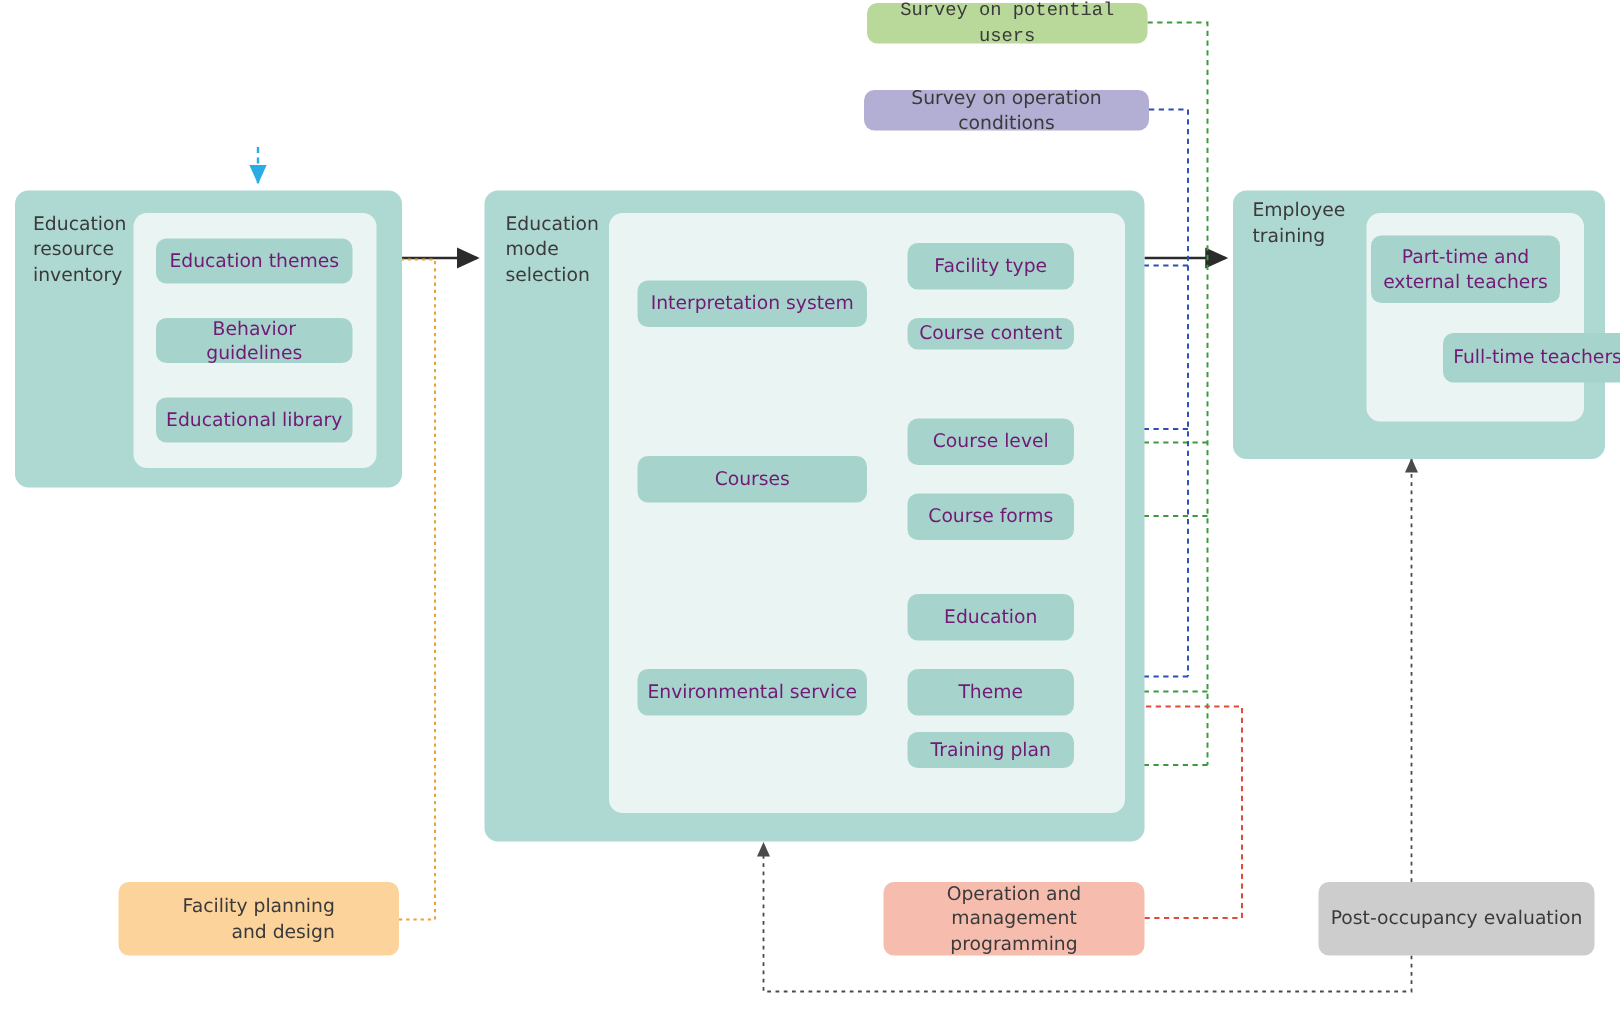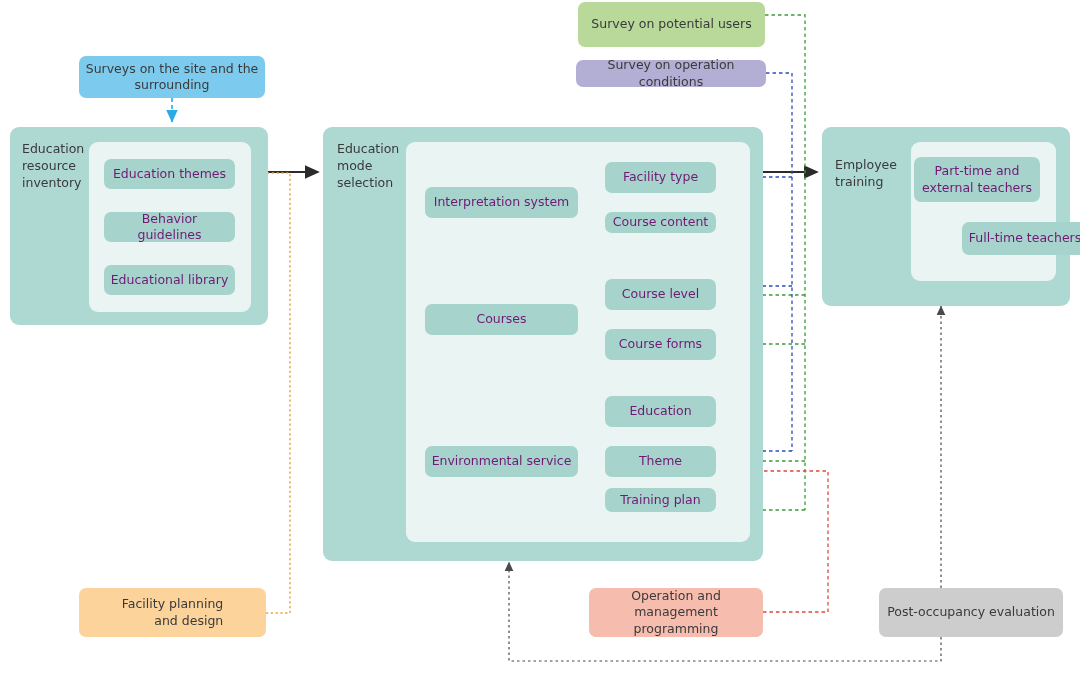--- a/index.html
+++ b/index.html
@@ -122,32 +122,30 @@
   <div class="node teal" style="left:425px;top:304px;width:153px;height:31px;">Courses</div>
   <div class="node teal" style="left:605px;top:279px;width:111px;height:31px;">Course level</div>
   <div class="node teal" style="left:605px;top:329px;width:111px;height:31px;">Course forms</div>
 
   <div class="node teal" style="left:425px;top:446px;width:153px;height:31px;">Environmental service</div>
   <div class="node teal" style="left:605px;top:396px;width:111px;height:31px;">Education</div>
   <div class="node teal" style="left:605px;top:446px;width:111px;height:31px;">Theme</div>
   <div class="node teal" style="left:605px;top:476px;width:111px;height:24px;margin-top:12px;">Training plan</div>
 
   <div class="group" style="left:822px;top:127px;width:248px;height:179px;"></div>
-  <div class="grouplabel" style="left:835px;top:156px;width:70px;">Employee
+  <div class="grouplabel" style="left:835px;top:131px;width:70px;">Employee
 training</div>
   <div class="innerpanel" style="left:911px;top:142px;width:145px;height:139px;"></div>
 
   <div class="node teal" style="left:914px;top:157px;width:126px;height:45px;">Part-time and
 external teachers</div>
   <div class="node teal" style="left:962px;top:222px;width:126px;height:33px;">Full-time teachers</div>
 
-  <div class="node blue" style="left:79px;top:56px;width:186px;height:42px;">Surveys on the site and the
-surrounding</div>
 
-  <div class="node green" style="left:578px;top:2px;width:187px;height:45px;">Survey on potential users</div>
+  <div class="node green" style="left:578px;top:2px;width:187px;height:27px;font-family:Liberation Mono, monospace;">Survey on potential users</div>
 
   <div class="node purple" style="left:576px;top:60px;width:190px;height:27px;">Survey on operation conditions</div>
 
   <div class="node orange" style="left:79px;top:588px;width:187px;height:49px;">Facility planning
 and design</div>
 
   <div class="node salmon" style="left:589px;top:588px;width:174px;height:49px;">Operation and
 management programming</div>
 
   <div class="node gray" style="left:879px;top:588px;width:184px;height:49px;">Post-occupancy evaluation</div>

